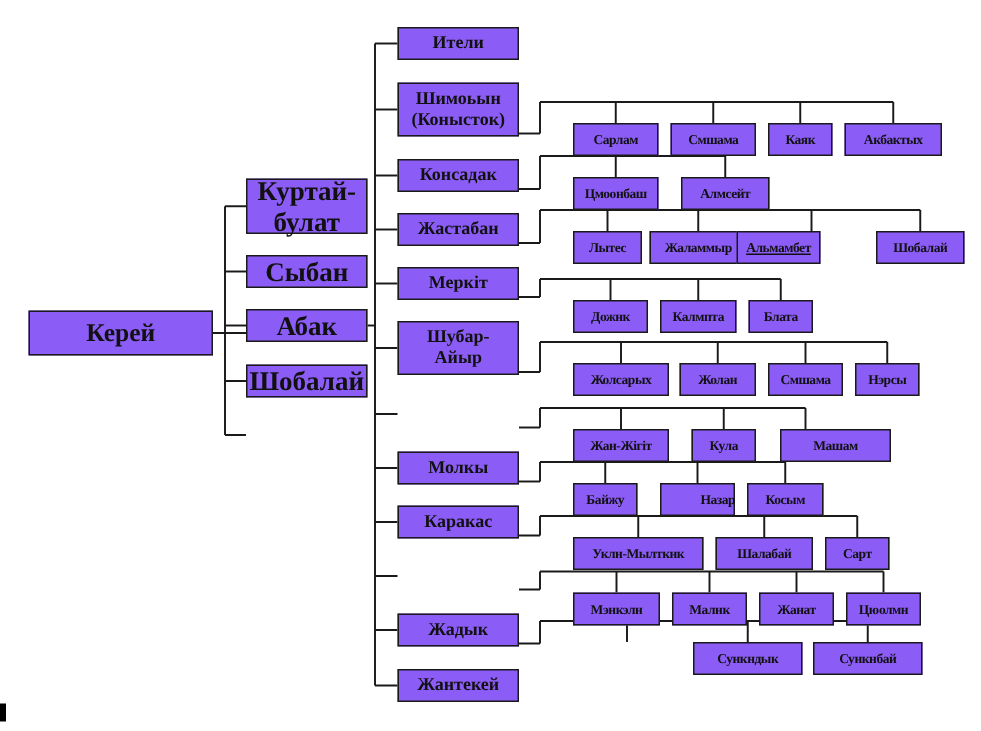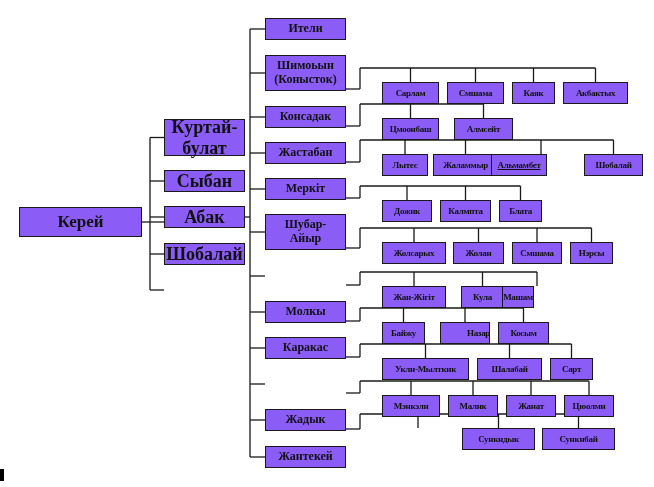--- a/index.html
+++ b/index.html
@@ -147,21 +147,21 @@
   <div class="node l3" style="left:440px;top:200px;width:51px;height:22px;">Калмпта</div>
   <div class="node l3" style="left:499px;top:200px;width:43px;height:22px;">Блата</div>
 
   <div class="node l3" style="left:382px;top:242px;width:64px;height:22px;">Жолсарых</div>
   <div class="node l3" style="left:453px;top:242px;width:51px;height:22px;">Жолан</div>
   <div class="node l3" style="left:512px;top:242px;width:50px;height:22px;">Смшама</div>
   <div class="node l3" style="left:570px;top:242px;width:43px;height:22px;">Нэрсы</div>
 
   <div class="node l3" style="left:382px;top:286px;width:64px;height:22px;">Жан-Жігіт</div>
   <div class="node l3" style="left:461px;top:286px;width:43px;height:22px;">Кула</div>
-  <div class="node l3" style="left:502px;top:286px;width:32px;height:22px;">Машам</div>
+  <div class="node l3" style="left:520px;top:286px;width:74px;height:22px;">Машам</div>
 
   <div class="node l3" style="left:382px;top:322px;width:43px;height:22px;">Байжу</div>
   <div class="node l3" style="left:440px;top:322px;width:50px;height:22px;padding-left:27px;">Назар</div>
   <div class="node l3" style="left:498px;top:322px;width:51px;height:22px;">Косым</div>
 
   <div class="node l3" style="left:382px;top:358px;width:87px;height:22px;">Уклн-Мылткнк</div>
   <div class="node l3" style="left:477px;top:358px;width:65px;height:22px;">Шалабай</div>
   <div class="node l3" style="left:550px;top:358px;width:43px;height:22px;">Сарт</div>
 
   <div class="node l3" style="left:382px;top:395px;width:58px;height:22px;">Мэнкэлн</div>

